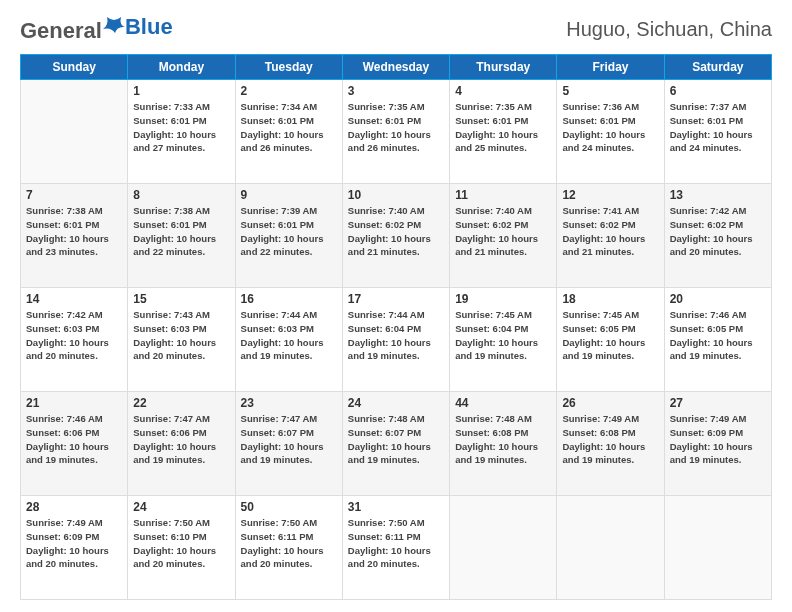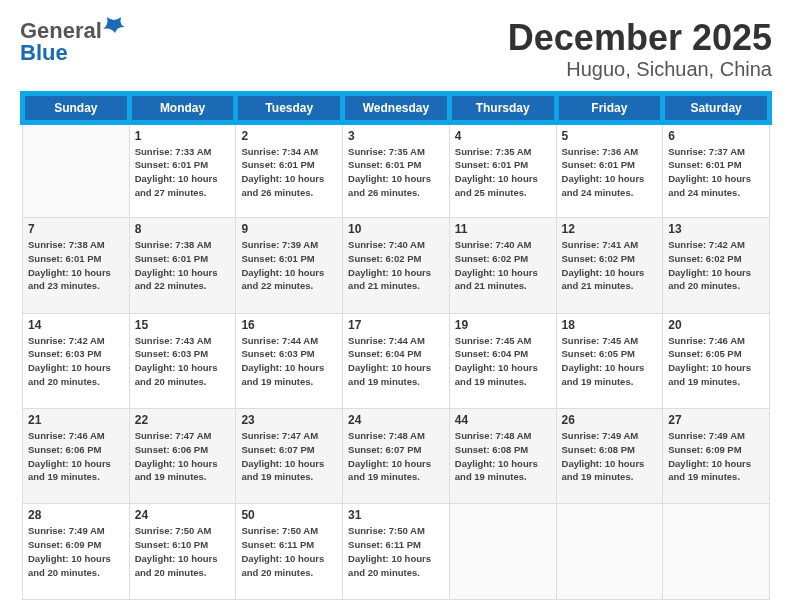--- a/index.html
+++ b/index.html
@@ -18,21 +18,21 @@
       flex-direction: column;
     }
     .header {
       display: flex;
       justify-content: space-between;
       align-items: flex-start;
       margin-bottom: 10px;
     }
     .logo {
       display: flex;
-      flex-direction: column;
+      flex-direction: row;
       align-items: flex-start;
     }
     .title-section {
       text-align: right;
     }
     .month-title {
       font-size: 36px;
       font-weight: bold;
       color: #333;
       line-height: 1.1;
@@ -50,21 +50,21 @@
       table-layout: fixed;
       font-size: 10px;
     }
     .calendar th {
       background: #1a6ab5;
       color: white;
       text-align: center;
       padding: 5px 2px;
       font-size: 12px;
       font-weight: bold;
-      border: 5px solid #0ea5e9;
+      border: 1px solid #0ea5e9;
     }
     .calendar td {
       vertical-align: top;
       padding: 4px 5px;
       border: 1px solid #ddd;
       background: #fff;
       height: 88px;
     }
     .calendar td.empty {
       background: #f9f9f9;
@@ -94,21 +94,20 @@
     <div class="logo">
   <div style="display:flex;align-items:center;gap:0;">
     <span style="font-size:22px;font-weight:bold;color:#555;">General</span>
     <svg width="22" height="22" viewBox="0 0 22 22" style="margin-left:1px;margin-top:-10px;">
       <path d="M4,2 Q11,8 18,2 Q16,10 22,12 Q14,11 12,18 Q8,12 0,14 Q6,10 4,2Z" fill="#1a6ab5"></path>
     </svg>
   </div>
   <span style="font-size:22px;font-weight:bold;color:#1a6ab5;margin-top:-4px;">Blue</span>
 </div>
     <div class="title-section">
-      <div class="month-title">December 2025</div>
       <div class="location">Huguo, Sichuan, China</div>
     </div>
   </div>
 
   <table class="calendar">
     <thead>
       <tr id="days-header">
       <th>Sunday</th>
           <th>Monday</th>
           <th>Tuesday</th>

